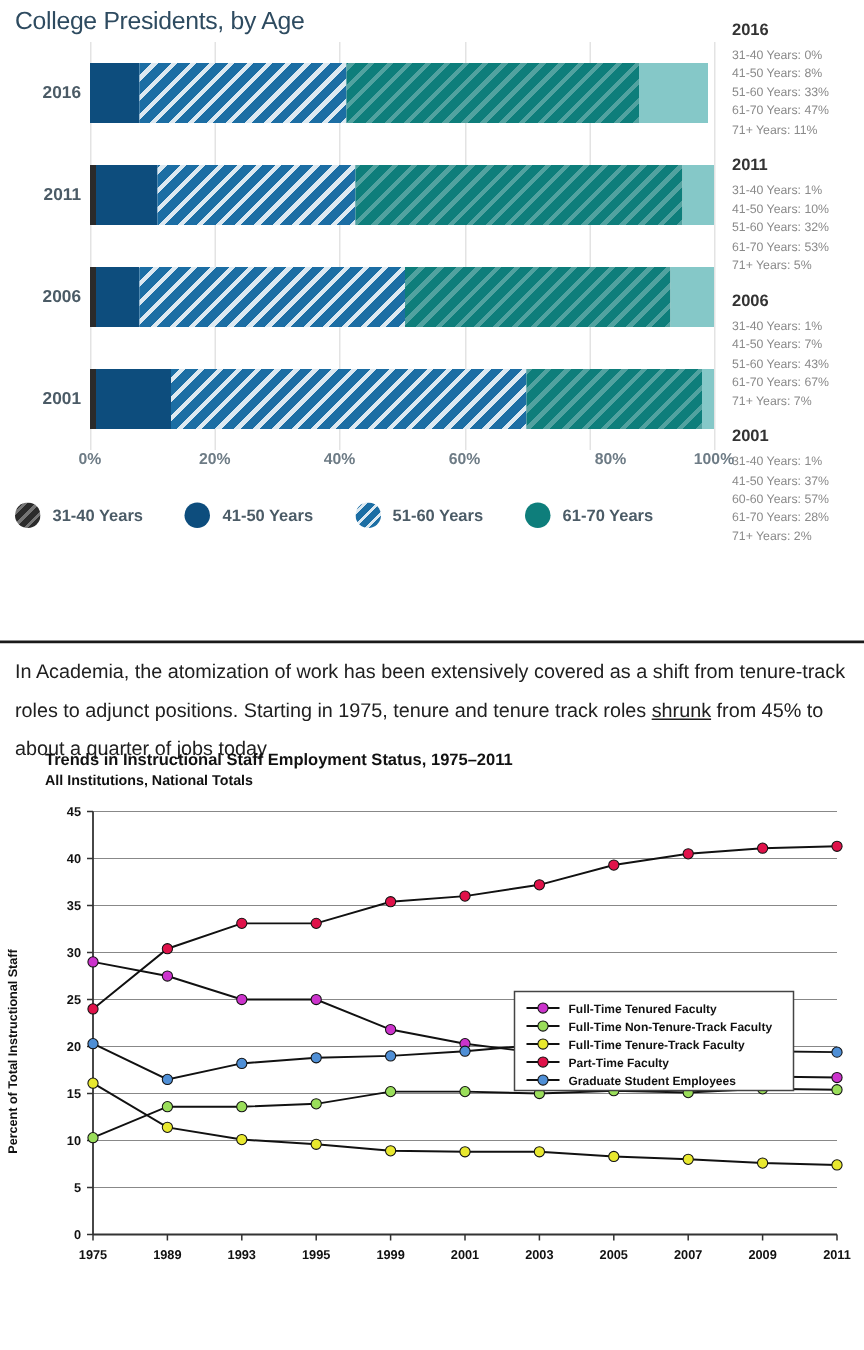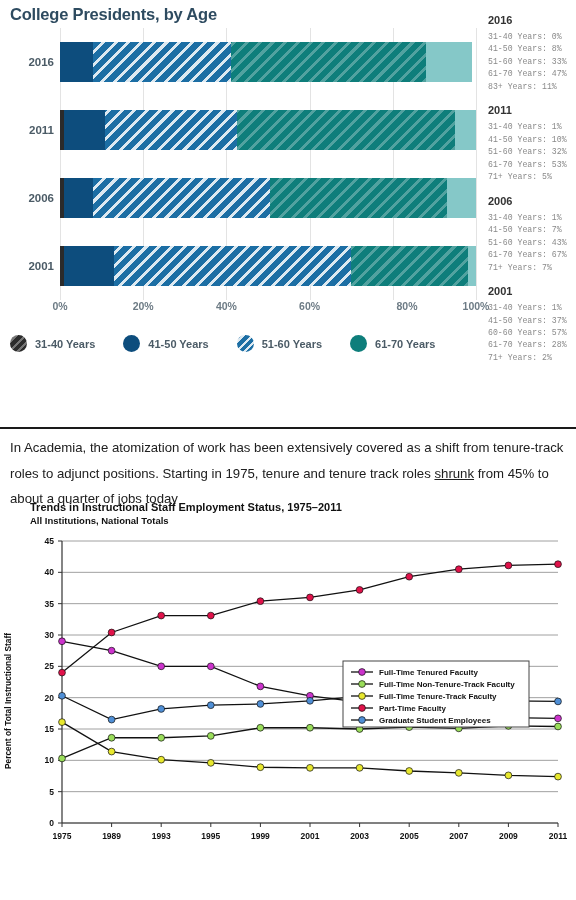--- a/index.html
+++ b/index.html
@@ -12,21 +12,21 @@
     position:relative;
   }
 
   
   #top-panel {
     position:absolute; left:0; top:0; width:576px; height:428px;
     background:#ffffff;
   }
   #bar-title {
     position:absolute; left:10px; top:5px;
-    font-size:16.5px; font-weight:bold; color:#2e4b60;
+    font-size:16.5px; font-weight:normal; color:#2e4b60;
     letter-spacing:-0.2px;
   }
   #bar-chart-area {
     position:absolute; left:0; top:28px; width:478px; height:272px;
   }
   
   .vgrid {
     position:absolute; top:0; width:1px; height:272px; background:#e3e3e3;
   }
   .bar-row {
@@ -88,21 +88,21 @@
   .leg-label { font-size:11px; font-weight:bold; color:#4b5b66; white-space:nowrap; }
 
   
   #bar-data-col {
     position:absolute; left:488px; top:14px; width:88px; height:410px;
   }
   .dgroup { margin-bottom:11px; }
   .dgroup-title {
     font-size:11px; font-weight:bold; color:#333; margin-bottom:5px;
   }
-  .dline { font-size:8.2px; color:#8a8a8a; line-height:1.52; white-space:nowrap;font-family:Liberation Mono, monospace; }
+  .dline { font-size:8.2px; color:#8a8a8a; line-height:1.52; white-space:nowrap; }
 
   
   #divider { position:absolute; left:0; top:427px; width:576px; height:2px; background:#1a1a1a; }
 
   
   #bottom-panel {
     position:absolute; left:0; top:429px; width:576px; height:471px; background:#fff;
   }
   #para {
     position:absolute; left:10px; top:6px; width:560px;
@@ -217,21 +217,21 @@
       </div>
     </div>
 
   <div id="bar-data-col">
       <div class="dgroup">
         <div class="dgroup-title">2016</div>
         <div class="dline">31-40 Years: 0%</div>
         <div class="dline">41-50 Years: 8%</div>
         <div class="dline">51-60 Years: 33%</div>
         <div class="dline">61-70 Years: 47%</div>
-        <div class="dline">83+ Years: 11%</div>
+        <div class="dline">71+ Years: 11%</div>
       </div>
       <div class="dgroup">
         <div class="dgroup-title">2011</div>
         <div class="dline">31-40 Years: 1%</div>
         <div class="dline">41-50 Years: 10%</div>
         <div class="dline">51-60 Years: 32%</div>
         <div class="dline">61-70 Years: 53%</div>
         <div class="dline">71+ Years: 5%</div>
       </div>
       <div class="dgroup">

